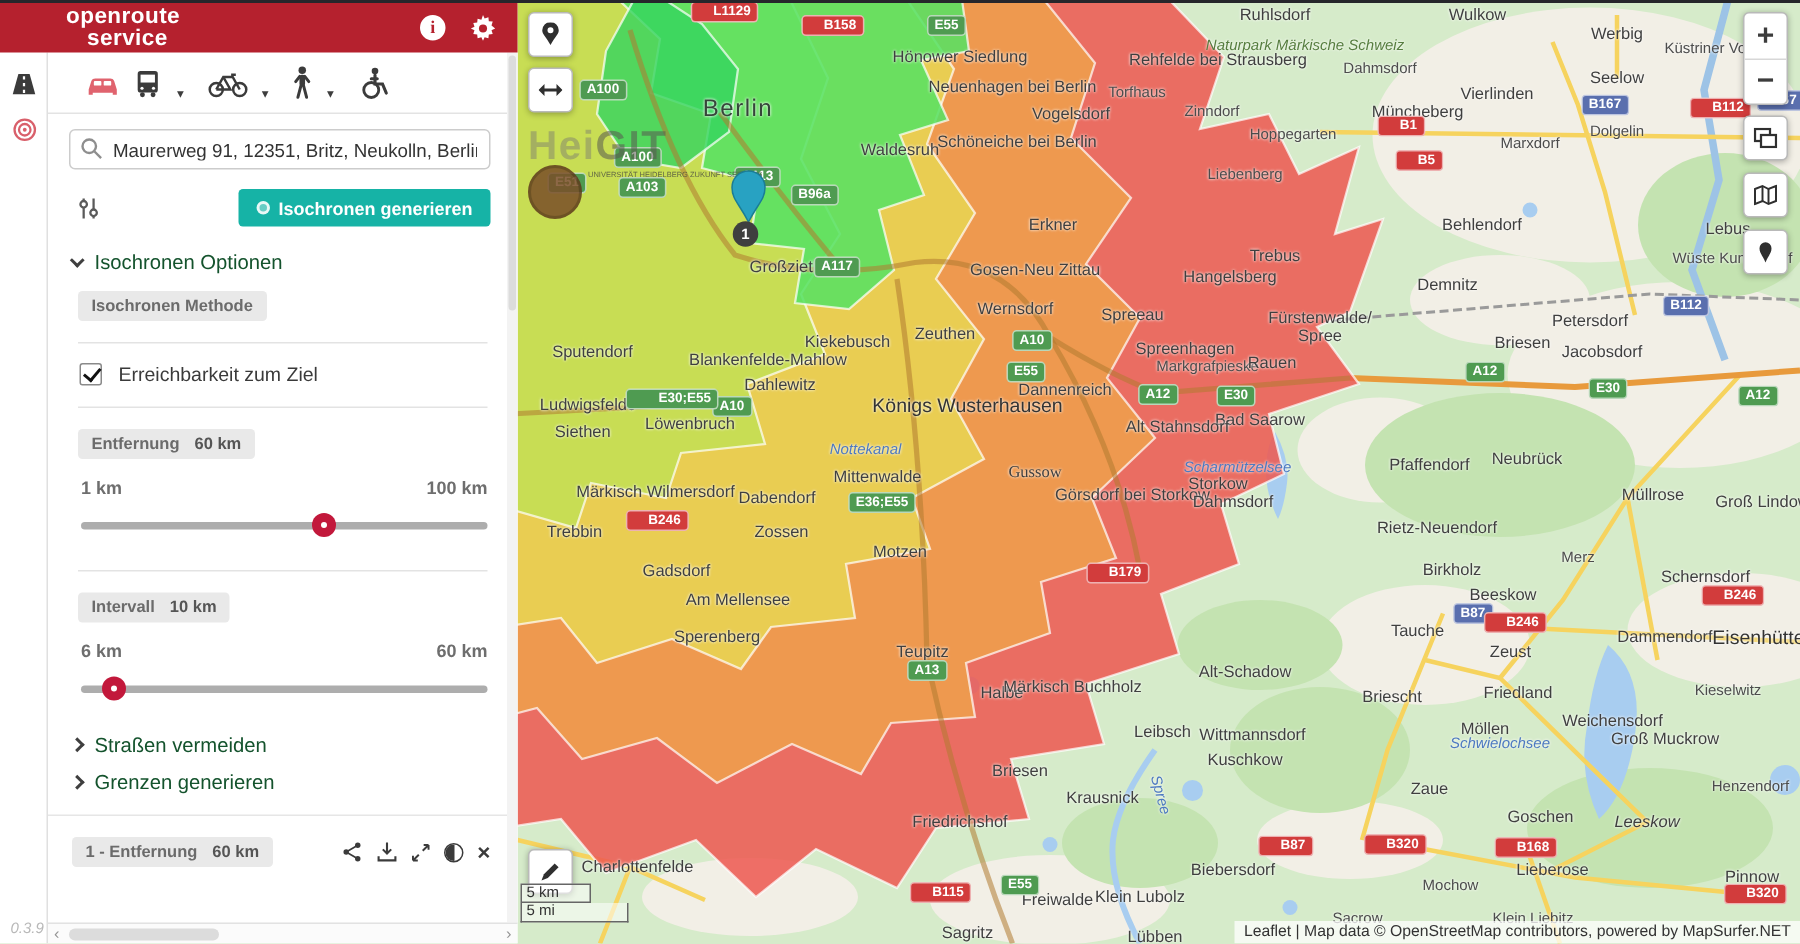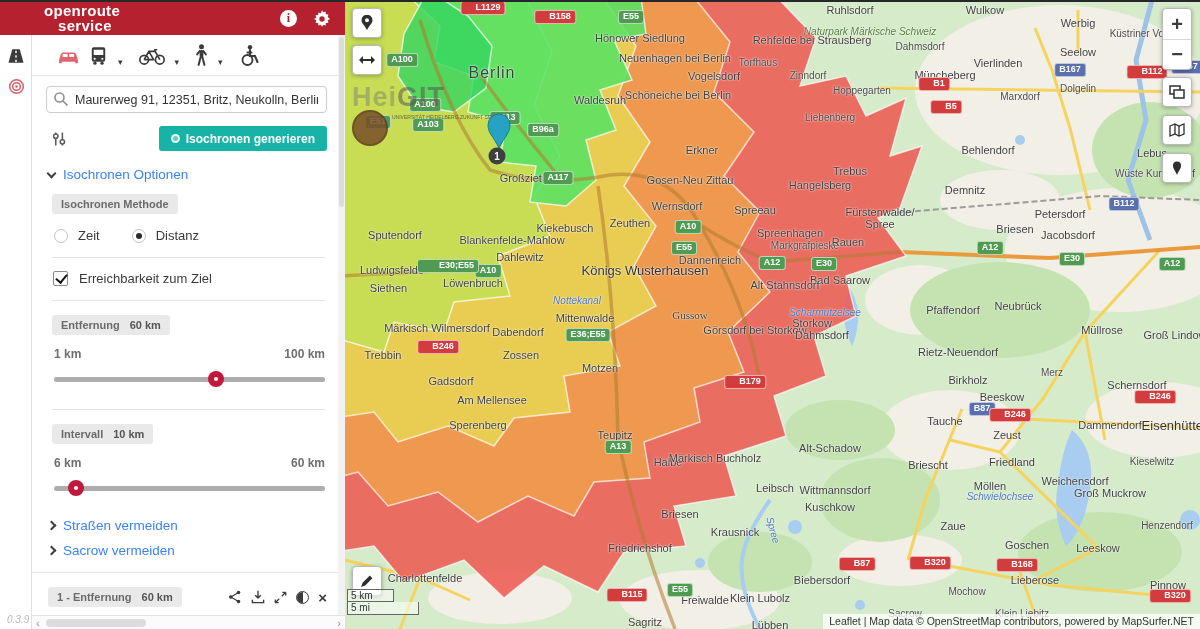--- a/index.html
+++ b/index.html
@@ -69,21 +69,21 @@
   #search-wrap { margin:10px 18px 0 14px; position:relative; }
   #search-input { width:100%; height:27px; border:1px solid #ccc; border-radius:4px; padding:0 8px 0 28px;
                   font-size:12.5px; color:#333; font-family:"Liberation Sans",sans-serif; }
   #search-ico { position:absolute; left:7px; top:5px; }
 
   #gen-row { margin:13px 18px 0 20px; display:flex; align-items:center; }
   #gen-btn { margin-left:auto; background:#16b3a6; color:#fff; border:none; border-radius:3px; height:25px;
              padding:0 12px; font-size:12px; font-weight:bold; display:flex; align-items:center; gap:6px; cursor:pointer; }
   #gen-btn .circ { width:9px; height:9px; border:2px solid rgba(255,255,255,.85); border-radius:50%; background:rgba(255,255,255,.35); }
 
-  .sec-title { margin:16px 18px 0 16px; display:flex; align-items:center; gap:8px; font-size:13.5px; color:#3b82f6; cursor:pointer; }
+  .sec-title { margin:16px 18px 0 16px; display:flex; align-items:center; gap:8px; font-size:13.5px; color:#14532d; cursor:pointer; }
   .cv { width:7px; height:7px; border-right:2px solid #3f3f3f; border-bottom:2px solid #3f3f3f; display:inline-block; }
   .cv.down { transform:rotate(45deg); margin-top:-3px; }
   .cv.right { transform:rotate(-45deg); }
 
   .badge { display:inline-flex; gap:10px; background:#e9e9e9; border-radius:3px; padding:4px 9px;
            font-size:11px; font-weight:bold; color:#6b6b6b; }
   .badge .val { color:#555; }
   .ind { margin:12px 0 0 20px; }
 
   .radio-row { margin:14px 0 0 22px; display:flex; align-items:center; gap:10px; font-size:13px; color:#3a3a3a; }
@@ -260,21 +260,21 @@
       <span class="ml t" style="left: 968px; top: 380px;">Birkholz</span>
       <span class="ml t" style="left: 1002px; top: 397px;">Beeskow</span>
       <span class="ml s" style="left: 1052px; top: 372px;">Merz</span>
       <span class="ml t" style="left: 1137px; top: 385px;">Schernsdorf</span>
       <span class="ml t" style="left: 1175px; top: 335px;">Groß Lindow</span>
       <span class="ml t" style="left: 395px; top: 235px;">Sputendorf</span>
       <span class="ml t" style="left: 512px; top: 240px;">Blankenfelde-Mahlow</span>
       <span class="ml t" style="left: 520px; top: 257px;">Dahlewitz</span>
       <span class="ml t" style="left: 565px; top: 228px;">Kiekebusch</span>
       <span class="ml t" style="left: 392px; top: 270px;">Ludwigsfelde</span>
-      <span class="ml t" style="left: 473px; top: 283px; text-align: right;">Löwenbruch</span>
+      <span class="ml t" style="left: 460px; top: 283px; text-align: right;">Löwenbruch</span>
       <span class="ml t" style="left: 381px; top: 288px; padding-left: 15px;">Siethen</span>
       <span class="ml t" style="left: 437px; top: 328px;">Märkisch Wilmersdorf</span>
       <span class="ml t" style="left: 585px; top: 318px;">Mittenwalde</span>
       <span class="ml t" style="left: 518px; top: 332px;">Dabendorf</span>
       <span class="ml t" style="left: 521px; top: 355px;">Zossen</span>
       <span class="ml t" style="left: 383px; top: 355px;">Trebbin</span>
       <span class="ml t" style="left: 451px; top: 381px;">Gadsdorf</span>
       <span class="ml t" style="left: 492px; top: 400px;">Am Mellensee</span>
       <span class="ml t" style="left: 478px; top: 425px;">Sperenberg</span>
       <span class="ml t" style="left: 600px; top: 368px;">Motzen</span>
@@ -302,21 +302,21 @@
       <span class="ml t" style="left: 1007px; top: 435px;">Zeust</span>
       <span class="ml t" style="left: 1012px; top: 462px;">Friedland</span>
       <span class="ml t" style="left: 990px; top: 486px;">Möllen</span>
       <span class="ml w" style="left: 1000px; top: 496px;">Schwielochsee</span>
       <span class="ml t" style="left: 1075px; top: 481px;">Weichensdorf</span>
       <span class="ml t" style="left: 1110px; top: 493px;">Groß Muckrow</span>
       <span class="ml s" style="left: 1152px; top: 461px;">Kieselwitz</span>
       <span class="ml s" style="left: 1167px; top: 525px;">Henzendorf</span>
       <span class="ml t" style="left: 953px; top: 526px;">Zaue</span>
       <span class="ml t" style="left: 1027px; top: 545px;">Goschen</span>
-      <span class="ml t" style="left: 1098px; top: 548px;">Leeskow</span>
+      <span class="ml t" style="left: 1098px; top: 548px; font-style: italic;">Leeskow</span>
       <span class="ml t" style="left: 1035px; top: 580px;">Lieberose</span>
       <span class="ml s" style="left: 967px; top: 591px;">Mochow</span>
       <span class="ml t" style="left: 1168px; top: 585px;">Pinnow</span>
       <span class="ml t" style="left: 1110px; top: 425px;">Dammendorf</span>
       <span class="ml c2" style="left: 1190px; top: 425px;">Eisenhüttenstadt</span>
       <span class="ml wr" style="left: 773px; top: 530px;">Spree</span>
       <span class="sh r" style="left: 483px; top: 8px;">L1129</span>
       <span class="sh r" style="left: 555px; top: 17px;">B158</span>
       <span class="sh g" style="left: 631px; top: 17px;">E55</span>
       <span class="sh g" style="left: 402px; top: 60px;">A100</span>
@@ -494,27 +494,20 @@
       </div>
 
       <div class="sec-title">
         <span class="cv down"></span>
         <span>Isochronen Optionen</span>
       </div>
       <div class="ind"><span class="badge">
             <span>Isochronen Methode</span>
           </span></div>
 
-      <div class="radio-row">
-        <span class="radio"></span>
-        <span>Zeit</span>
-        <span class="gap"></span>
-        <span class="radio sel"></span>
-        <span>Distanz</span>
-      </div>
 
       <hr class="line">
 
       <div class="check-row">
         <span class="checkbox on"></span>
         <span>Erreichbarkeit zum Ziel</span>
       </div>
 
       <hr class="line">
 
@@ -549,21 +542,21 @@
         <div class="track"></div>
         <div class="handle" style="left:8%;"></div>
       </div>
 
       <div class="sec-title" style="margin-top:22px;">
         <span class="cv right"></span>
         <span>Straßen vermeiden</span>
       </div>
       <div class="sec-title" style="margin-top:10px;">
         <span class="cv right"></span>
-        <span>Sacrow vermeiden</span>
+        <span>Grenzen generieren</span>
       </div>
 
       <hr class="wide">
 
       <div id="result-toolbar">
         <span class="badge">
           <span>1 - Entfernung</span>
             <span class="val">60 km</span>
         </span>
         <span id="result-icons">

